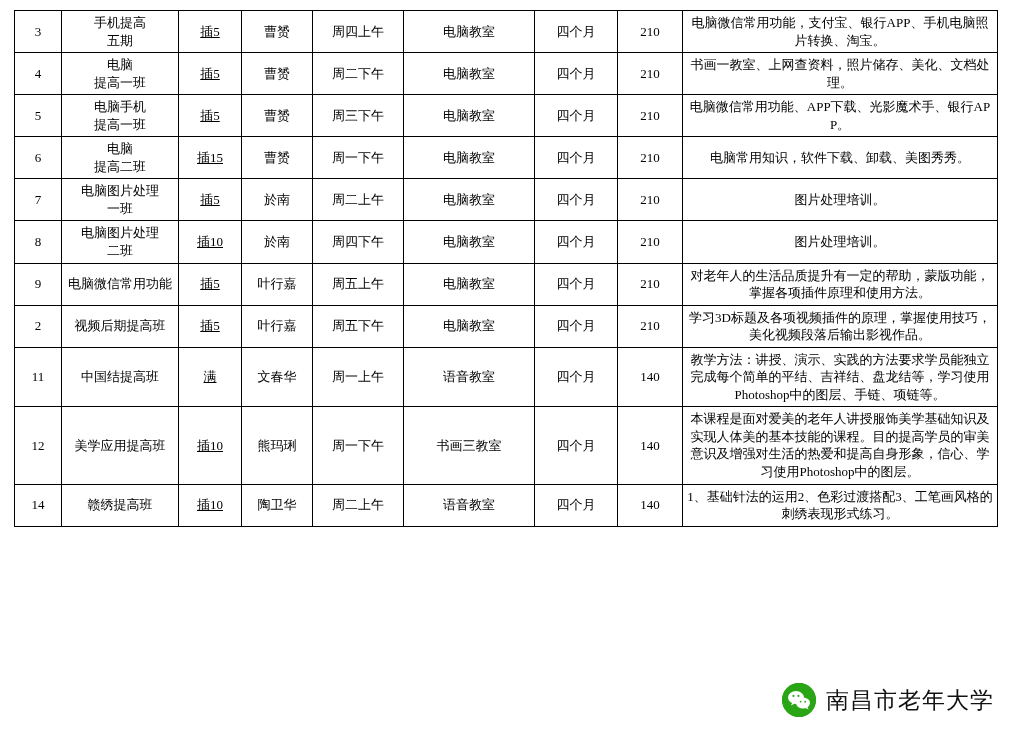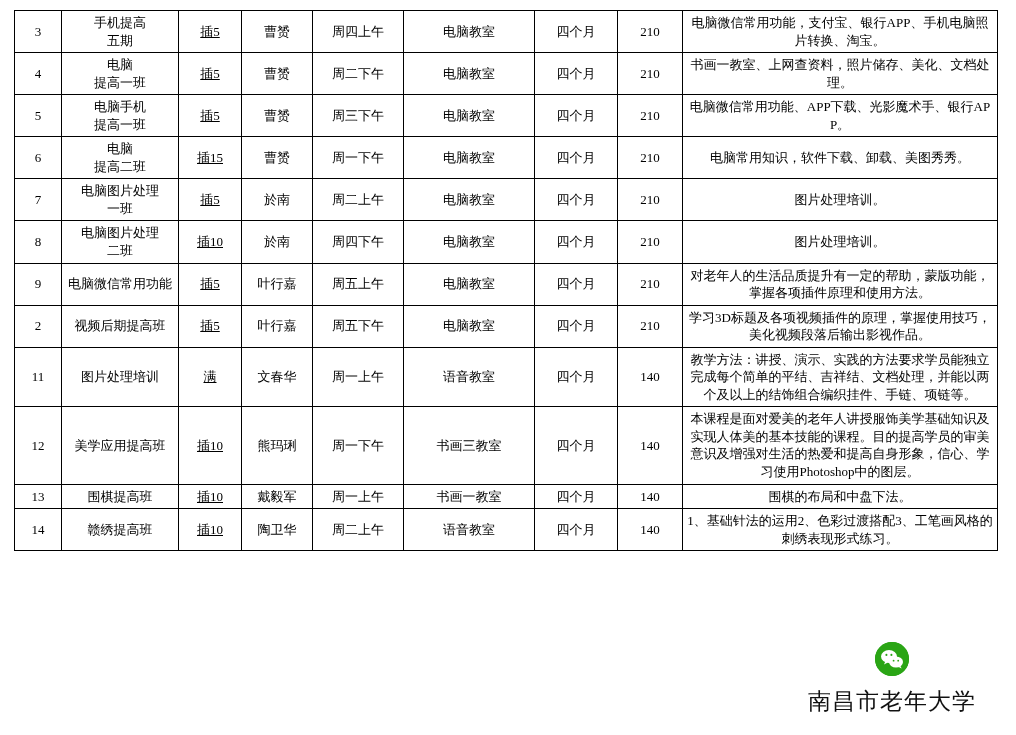--- a/index.html
+++ b/index.html
@@ -51,26 +51,25 @@
   }
   .footer {
     position: absolute;
     left: 0;
     right: 0;
     bottom: 18px;
     height: 56px;
   }
   .wechat-block {
     position: absolute;
-    right: 40px;
+    right: 22px;
     bottom: 10px;
     display: flex;
     align-items: center;
     gap: 10px;
-    flex-direction: column;
   }
   .wechat-icon {
     width: 34px;
     height: 34px;
     border-radius: 50%;
     background: #2aa515;
     position: relative;
     flex: 0 0 auto;
   }
   .wechat-icon svg { display: block; }
@@ -172,50 +171,39 @@
           <td class="c-slot">插5</td>
           <td class="c-teacher">叶行嘉</td>
           <td class="c-time">周五下午</td>
           <td class="c-room">电脑教室</td>
           <td class="c-term">四个月</td>
           <td class="c-fee">210</td>
           <td class="c-desc">学习3D标题及各项视频插件的原理，掌握使用技巧，美化视频段落后输出影视作品。</td>
         </tr>
         <tr>
           <td class="c-no">11</td>
-          <td class="c-name">图片处理培训</td>
+          <td class="c-name">中国结提高班</td>
           <td class="c-slot">满</td>
           <td class="c-teacher">文春华</td>
           <td class="c-time">周一上午</td>
           <td class="c-room">语音教室</td>
           <td class="c-term">四个月</td>
           <td class="c-fee">140</td>
-          <td class="c-desc">教学方法：讲授、演示、实践的方法要求学员能独立完成每个简单的平结、吉祥结、文档处理，并能以两个及以上的结饰组合编织挂件、手链、项链等。</td>
+          <td class="c-desc">教学方法：讲授、演示、实践的方法要求学员能独立完成每个简单的平结、吉祥结、盘龙结等，学习使用Photoshop中的图层、手链、项链等。</td>
         </tr>
         <tr>
           <td class="c-no">12</td>
           <td class="c-name">美学应用提高班</td>
           <td class="c-slot">插10</td>
           <td class="c-teacher">熊玛琍</td>
           <td class="c-time">周一下午</td>
           <td class="c-room">书画三教室</td>
           <td class="c-term">四个月</td>
           <td class="c-fee">140</td>
           <td class="c-desc">本课程是面对爱美的老年人讲授服饰美学基础知识及实现人体美的基本技能的课程。目的提高学员的审美意识及增强对生活的热爱和提高自身形象，信心、学习使用Photoshop中的图层。</td>
-        </tr>
-        <tr>
-          <td class="c-no">13</td>
-          <td class="c-name">围棋提高班</td>
-          <td class="c-slot">插10</td>
-          <td class="c-teacher">戴毅军</td>
-          <td class="c-time">周一上午</td>
-          <td class="c-room">书画一教室</td>
-          <td class="c-term">四个月</td>
-          <td class="c-fee">140</td>
-          <td class="c-desc">围棋的布局和中盘下法。</td>
         </tr>
         <tr>
           <td class="c-no">14</td>
           <td class="c-name">赣绣提高班</td>
           <td class="c-slot">插10</td>
           <td class="c-teacher">陶卫华</td>
           <td class="c-time">周二上午</td>
           <td class="c-room">语音教室</td>
           <td class="c-term">四个月</td>
           <td class="c-fee">140</td>

